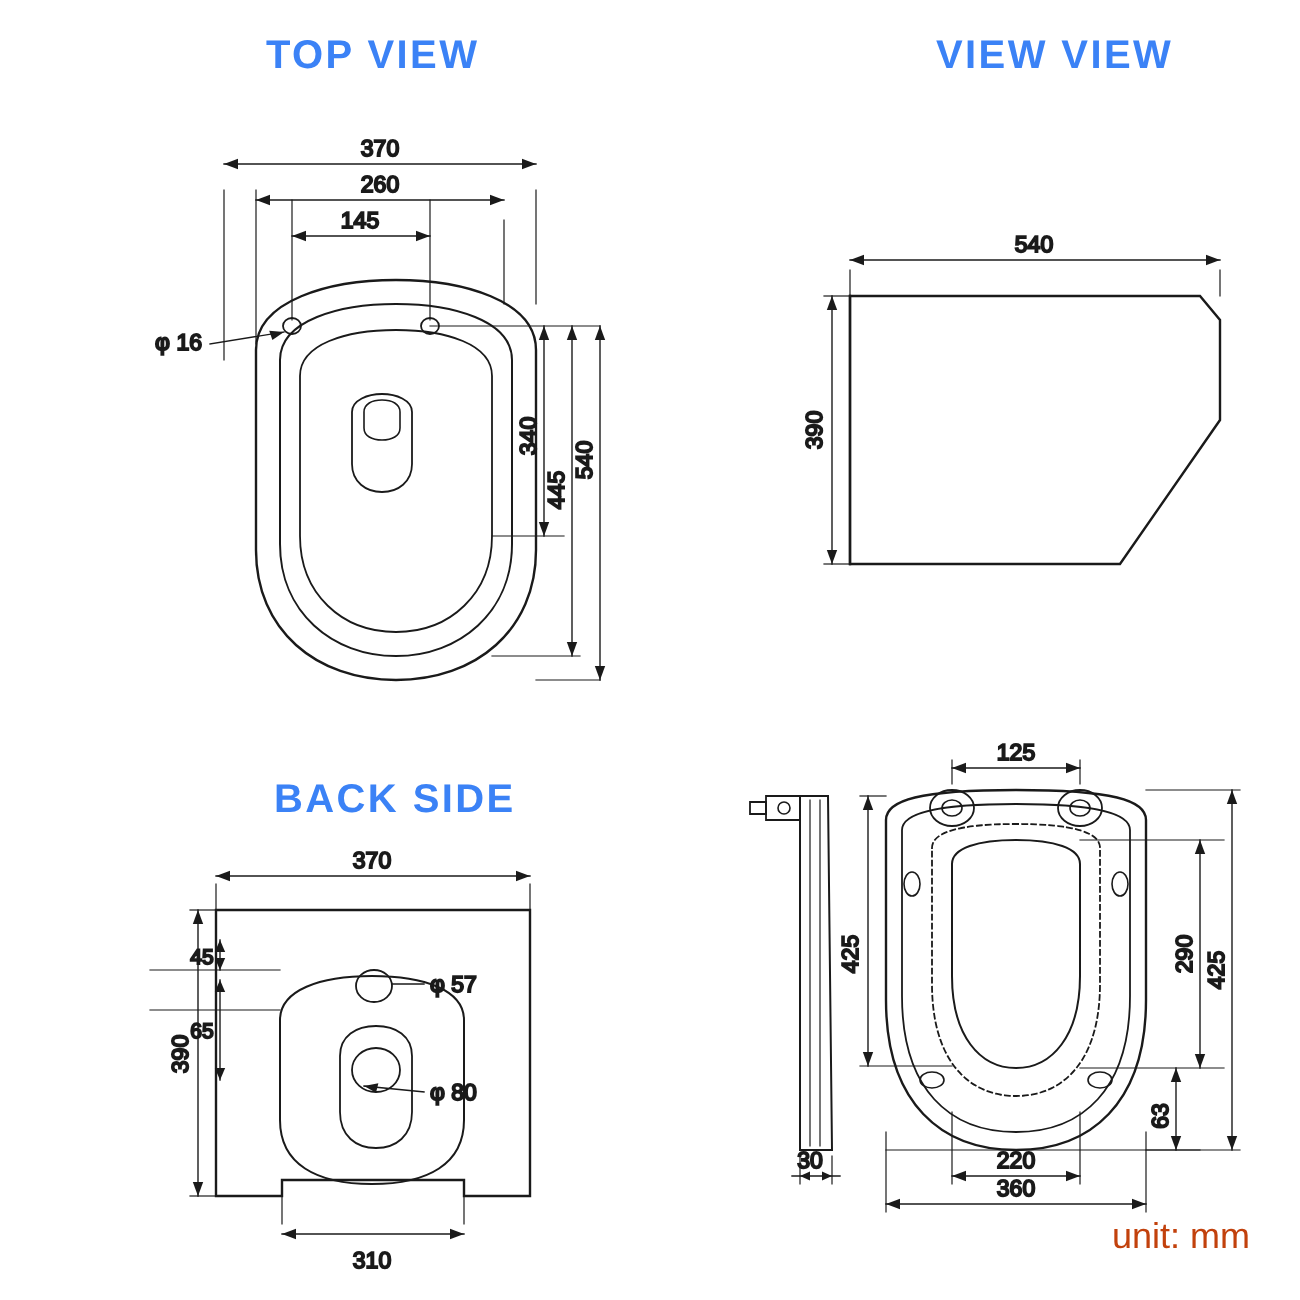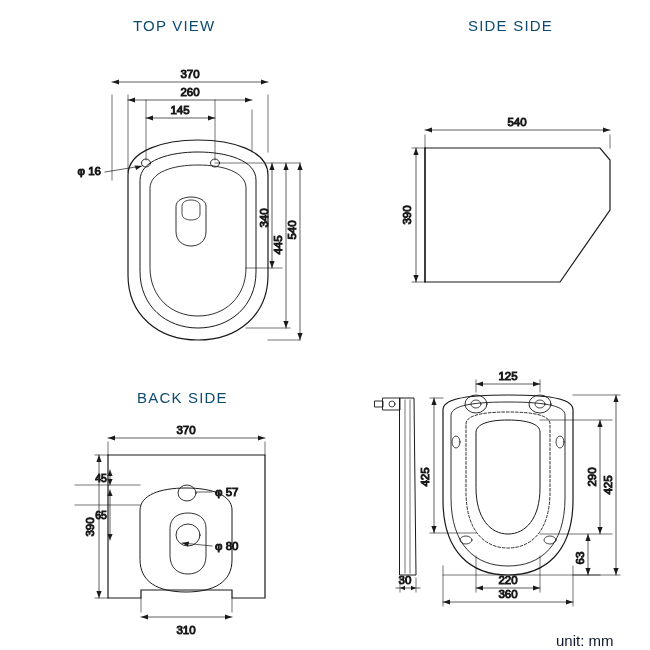--- a/index.html
+++ b/index.html
@@ -15,50 +15,50 @@
     position: relative;
     overflow: hidden;
   }
   #sheet {
     position: absolute;
     left: 0; top: 0;
     width: 650px; height: 650px;
   }
   .view-title {
     position: absolute;
-    font-size: 15px;
+    font-size: 20px;
     letter-spacing: 1.2px;
-    font-weight: 400;
-    color: #0c4a6e;
+    font-weight: 700;
+    color: #3b82f6;
     white-space: nowrap;
   }
   #title-top  { left: 133px; top: 17px; }
   #title-side { left: 468px; top: 17px; }
   #title-back { left: 137px; top: 389px; }
   #unit-label {
     position: absolute;
-    left: 556px; top: 632px;
-    font-size: 15px;
-    color: #0f172a;
+    left: 556px; top: 608px;
+    font-size: 18px;
+    color: #c2410c;
     white-space: nowrap;
   }
   svg text {
     font-family: "Liberation Sans", sans-serif;
     fill: #1a1a1a;
   }
   .dim { font-size: 11.5px; }
   .dim-s { font-size: 10.5px; }
 </style>
 </head>
 <body>
 
 <div id="sheet">
 
   <div class="view-title" id="title-top">TOP VIEW</div>
-  <div class="view-title" id="title-side">SIDE SIDE</div>
+  <div class="view-title" id="title-side">VIEW VIEW</div>
   <div class="view-title" id="title-back">BACK SIDE</div>
   <div id="unit-label">unit: mm</div>
 
   <svg width="650" height="650" viewBox="0 0 650 650" xmlns="http://www.w3.org/2000/svg">
     <g fill="none" stroke="#1a1a1a" stroke-width="1" stroke-linecap="square">
 
       <g>
 
         <path d="M128 175 C128 150 165 140 198 140 C231 140 268 150 268 175
                  L268 275 C268 315 238 340 198 340 C158 340 128 315 128 275 Z" stroke="#1a1a1a" stroke-width="1.2"></path>

